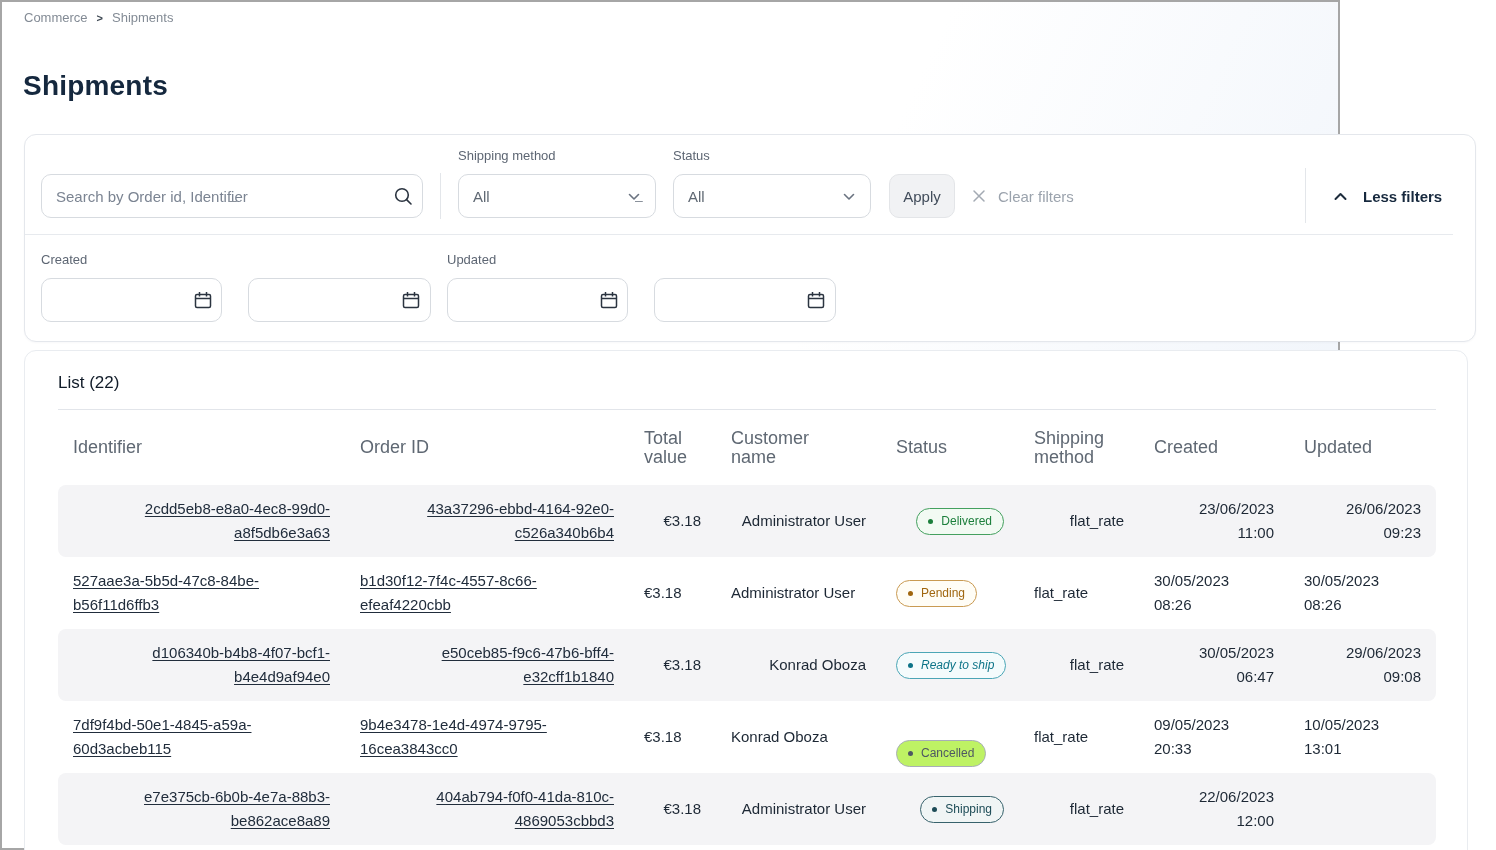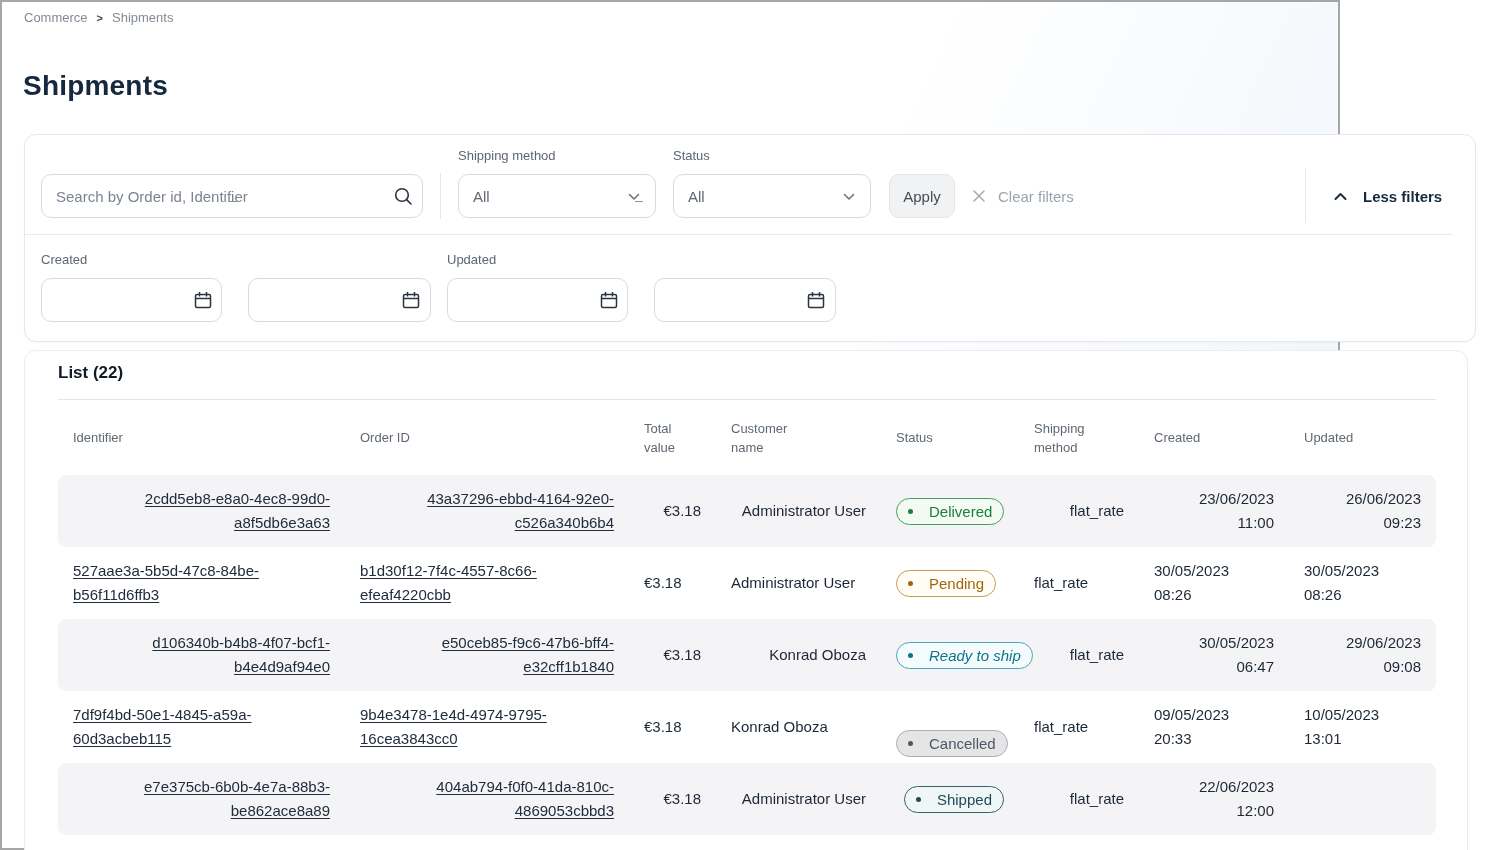--- a/index.html
+++ b/index.html
@@ -65,55 +65,55 @@
   .range-dash{ position:absolute; top:57px; color:#8a919b; font-size:14px;}
   .date-input{ padding-right:44px;}
   .cal-icon{ position:absolute; top:154px;}
 
   
   .list-card{
     position:absolute; left:22px; top:348px; width:1444px; height:520px;
     background:#fff; border:1px solid #e9ecf0; border-radius:12px 12px 0 0;
     padding:0 33px;
   }
-  .list-title{ margin-top:12px; font-size:17px; font-weight:700; color:#101b28;}
+  .list-title{ margin-top:22px; font-size:17px; font-weight:400; color:#101b28;}
   .table{ margin-top:16px; width:1378px;}
   .trow{
     display:grid;
     grid-template-columns:287px 284px 87px 165px 138px 120px 150px 1fr;
     align-items:center;
   }
   .trow > div{ padding:0 15px;}
   .thead{
     border-top:1px solid #e2e5ea;
-    height:76px; font-size:13px; color:#5f6873;
+    height:76px; font-size:18px; color:#5f6873;
   }
   .thead .th{ line-height:19px; max-width:120px;}
   .tbody .trow{ height:72px; font-size:15px; border-radius:8px;}
   .tbody .trow.striped{ background:#f4f4f6;text-align:right;}
   .cell-link a{
     color:#212d3c; text-decoration:underline; text-underline-offset:2px;
     line-height:24px; display:inline-block; max-width:225px; cursor:pointer;
     word-break:break-word;
   }
   .cell-plain{ color:#1d2835; line-height:24px;}
   .cell-name span{ display:inline-block; max-width:125px; line-height:24px;}
   .cell-date div{ line-height:24px; color:#1d2835;}
 
   
   .badge{
-    display:inline-flex; align-items:center; gap:16px;
+    display:inline-flex; align-items:center; gap:8px;
     height:27px; padding:0 11px; border-radius:14px;
-    font-size:15px; border:1px solid; white-space:nowrap;
+    font-size:12px; border:1px solid; white-space:nowrap;
   }
   .badge .dot{ width:5px; height:5px; border-radius:50%; background:currentColor; flex:0 0 auto;}
   .badge[data-variant="delivered"]{ color:#1b7f3b; border-color:#44a05f; background:#f2faf3;}
   .badge[data-variant="pending"]  { color:#a0660f; border-color:#c99a52; background:#fffdf6;}
   .badge[data-variant="ready"]    { color:#0d7488; border-color:#4aa6b6; background:#f4fbfc;font-style:italic;}
-  .badge[data-variant="cancelled"]{ color:#4e5763; border-color:#a8aeb7; background:#e5e5e5;margin-top:32px;}
+  .badge[data-variant="cancelled"]{ color:#4e5763; border-color:#a8aeb7; background:#bef264;margin-top:32px;}
   .badge[data-variant="shipped"]  { color:#1d4c57; border-color:#37626c; background:#f0f5f5;}
 
   svg{ display:block;}
 </style>
 </head>
 <body>
 
 <div class="viewport">
 
   <nav class="breadcrumb">
@@ -320,21 +320,21 @@
             </div>
         </div>
 
         <div class="trow striped">
           <div class="cell-link"><a>e7e375cb-6b0b-4e7a-88b3-be862ace8a89</a></div>
           <div class="cell-link"><a>404ab794-f0f0-41da-810c-4869053cbbd3</a></div>
           <div class="cell-plain">€3.18</div>
           <div class="cell-name"><span>Administrator User</span></div>
           <div><span class="badge" data-variant="shipped">
                 <span class="dot"></span>
-                <span>Shipped</span>
+                <span>Shipping</span>
               </span></div>
           <div class="cell-plain">flat_rate</div>
           <div class="cell-date">
               <div>22/06/2023</div>
               <div>12:00</div>
             </div>
         </div>
 
       </div>
     </div>

